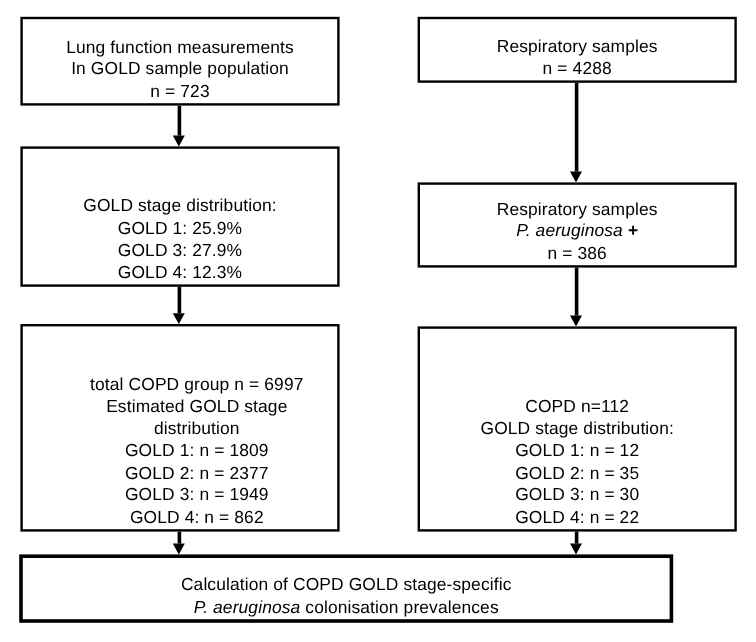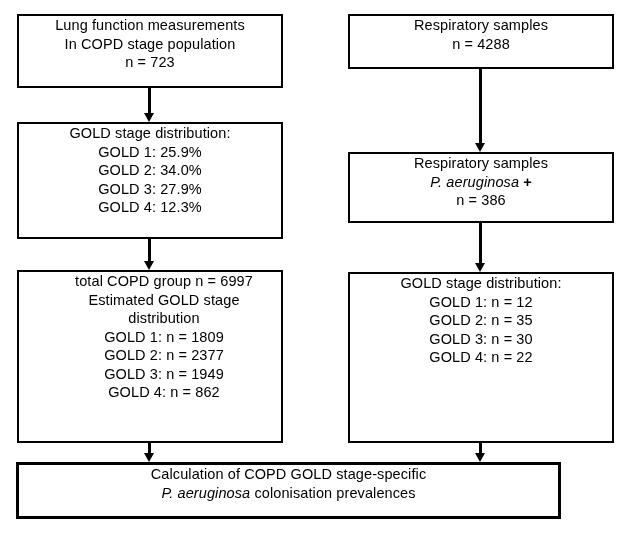--- a/index.html
+++ b/index.html
@@ -19,21 +19,21 @@
     overflow: hidden;
   }
   .box {
     position: absolute;
     box-sizing: border-box;
     border: 2px solid #000000;
     background: #ffffff;
     display: flex;
     flex-direction: column;
     align-items: center;
-    justify-content: flex-start;
+    justify-content: flex-end;
     text-align: center;
     font-size: 14.5px;
     line-height: 18.5px;
     letter-spacing: 0.1px;
   }
   .box.thick {
     border-width: 3px;
   }
   .line {
     margin: 0;
@@ -88,33 +88,32 @@
   #arrow-5 { left: 479px; top: 223px; width: 3px; height: 49px; }
   #arrow-6 { left: 479px; top: 443px; width: 3px; height: 19px; }
 </style>
 </head>
 <body>
 
 <div id="canvas">
 
   <div class="box" id="box-lung-function">
     <div class="line">Lung function measurements</div>
-    <div class="line">In COPD stage population</div>
+    <div class="line">In GOLD sample population</div>
     <div class="line">n = 723</div>
   </div>
 
   <div class="arrow" id="arrow-1">
     <div class="shaft" style="height:25px;"></div>
     <div class="head" style="top:25px;"></div>
   </div>
 
   <div class="box" id="box-gold-dist">
     <div class="line">GOLD stage distribution:</div>
     <div class="line">GOLD 1: 25.9%</div>
-    <div class="line">GOLD 2: 34.0%</div>
     <div class="line">GOLD 3: 27.9%</div>
     <div class="line">GOLD 4: 12.3%</div>
   </div>
 
   <div class="arrow" id="arrow-2">
     <div class="shaft" style="height:22px;"></div>
     <div class="head" style="top:22px;"></div>
   </div>
 
   <div class="box" id="box-total-copd">
@@ -147,20 +146,21 @@
     <div class="line"><span class="ital">P. aeruginosa</span> <span class="bold">+</span></div>
     <div class="line">n = 386</div>
   </div>
 
   <div class="arrow" id="arrow-5">
     <div class="shaft" style="height:40px;"></div>
     <div class="head" style="top:40px;"></div>
   </div>
 
   <div class="box" id="box-copd-112">
+    <div class="line">COPD n=112</div>
     <div class="line">GOLD stage distribution:</div>
     <div class="line">GOLD 1: n = 12</div>
     <div class="line">GOLD 2: n = 35</div>
     <div class="line">GOLD 3: n = 30</div>
     <div class="line">GOLD 4: n = 22</div>
   </div>
 
   <div class="arrow" id="arrow-6">
     <div class="shaft" style="height:10px;"></div>
     <div class="head" style="top:10px;"></div>

